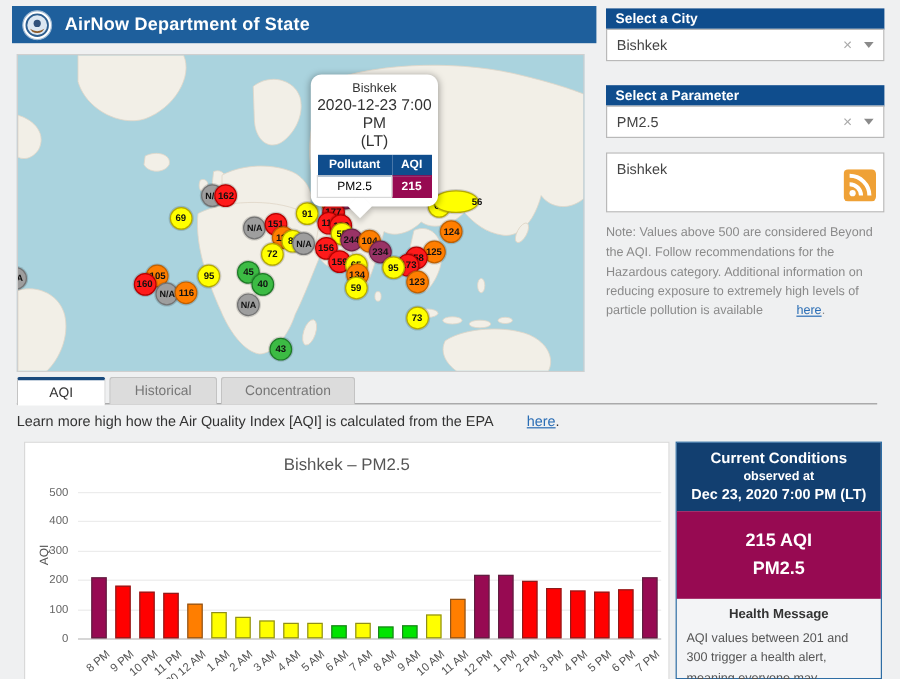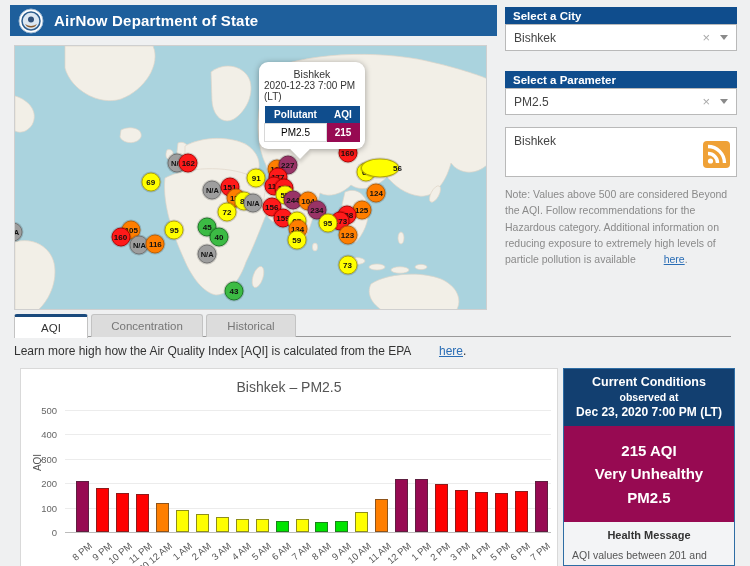--- a/index.html
+++ b/index.html
@@ -33,21 +33,21 @@
             align-items:center; justify-content:center; font-size:8px; font-weight:bold;
             color:#111; transform:translate(-50%,-50%); cursor:pointer;
             box-shadow:0 0 0 1px rgba(0,0,0,.15); }
 
   
   .popup { left:259px; top:62px; width:106px; background:#fff; border-radius:9px;
            box-shadow:0 1px 6px rgba(0,0,0,.35); padding:6px 5px 7px; z-index:5; }
   .popup:after { content:""; position:absolute; left:34px; bottom:-7px; width:14px; height:14px;
                  background:#fff; transform:rotate(45deg); box-shadow:3px 3px 4px rgba(0,0,0,.15); }
   .popup-city { text-align:center; font-size:10.5px; color:#333; }
-  .popup-dt   { text-align:left; font-size:10px; color:#333; }
+  .popup-dt   { text-align:center; font-size:13px; color:#333; }
   .popup-table { margin-top:4px; width:96px; border-collapse:collapse; position:relative; z-index:2; }
   .popup-table th { background:#0f4d8d; color:#fff; font-size:10px; padding:3px 2px; }
   .popup-table td { font-size:10px; text-align:center; padding:3px 2px; border:1px solid #d8d8d8; }
   td.aqi-cell { background:#970a52; color:#fff; font-weight:bold; border:1px solid #970a52; }
 
   
   .tabs { left:14px; top:314px; height:23px; display:flex; z-index:3; }
   .tab { height:23px; display:flex; align-items:center; justify-content:center; font-size:11.5px;
          cursor:pointer; border:1px solid #c3c3c3; border-bottom:none; margin-right:3px;
          border-radius:3px 3px 0 0; }
@@ -219,22 +219,22 @@
       <td class="aqi-cell">215</td>
     </tr>
   </tbody>
     </table>
 </div>
 
 <div class="abs tab-underline"></div>
 <div class="abs tab-underline-gap"></div>
 <div class="abs tabs">
   <div class="tab active">AQI</div>
+  <div class="tab inactive h">Historical</div>
   <div class="tab inactive c">Concentration</div>
-  <div class="tab inactive h">Historical</div>
 </div>
 
 <div class="abs learn-more">
   <span>Learn more high how the Air Quality Index [AQI] is calculated from the EPA </span><a class="link">here</a><span>.</span>
 </div>
 
 <div class="abs chart-panel" id="chart">
   <div class="chart-title">Bishkek – PM2.5</div>
   <div class="ylab">AQI</div>
 <div class="ytick" style="left: 10px; top: 158px;">0</div>
@@ -300,20 +300,19 @@
   </div>
 
 <div class="abs cc-panel">
   <div class="cc-head">
     <div class="cc-title">Current Conditions</div>
     <div class="cc-sub">observed at</div>
     <div class="cc-dt">Dec 23, 2020 7:00 PM (LT)</div>
   </div>
   <div class="cc-aqi">
     <div>215 AQI</div>
-    <div>Very Unhealthy</div>
     <div>PM2.5</div>
   </div>
   <div class="cc-health">
     <div class="cc-health-title">Health Message</div>
     <div class="cc-health-text">AQI values between 201 and 300 trigger a health alert, meaning everyone may experience more serious health effects.</div>
   </div>
 </div>
 
 </body></html>

